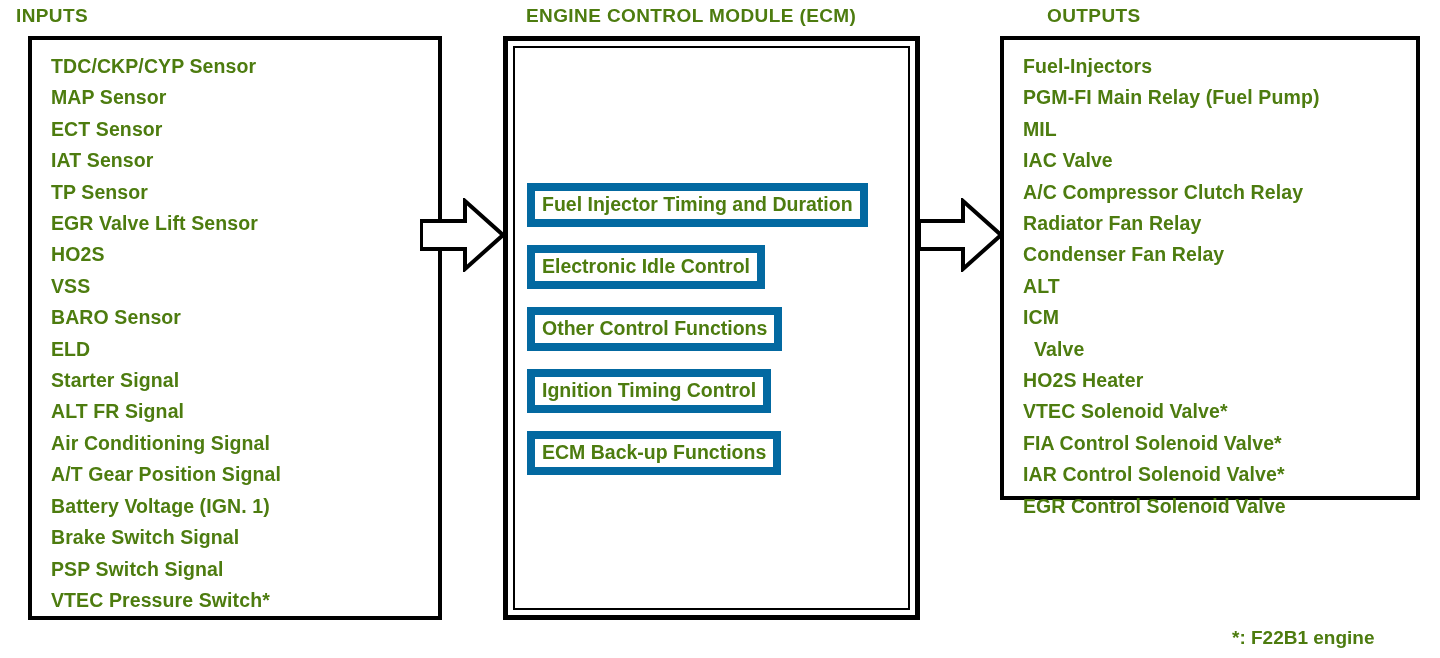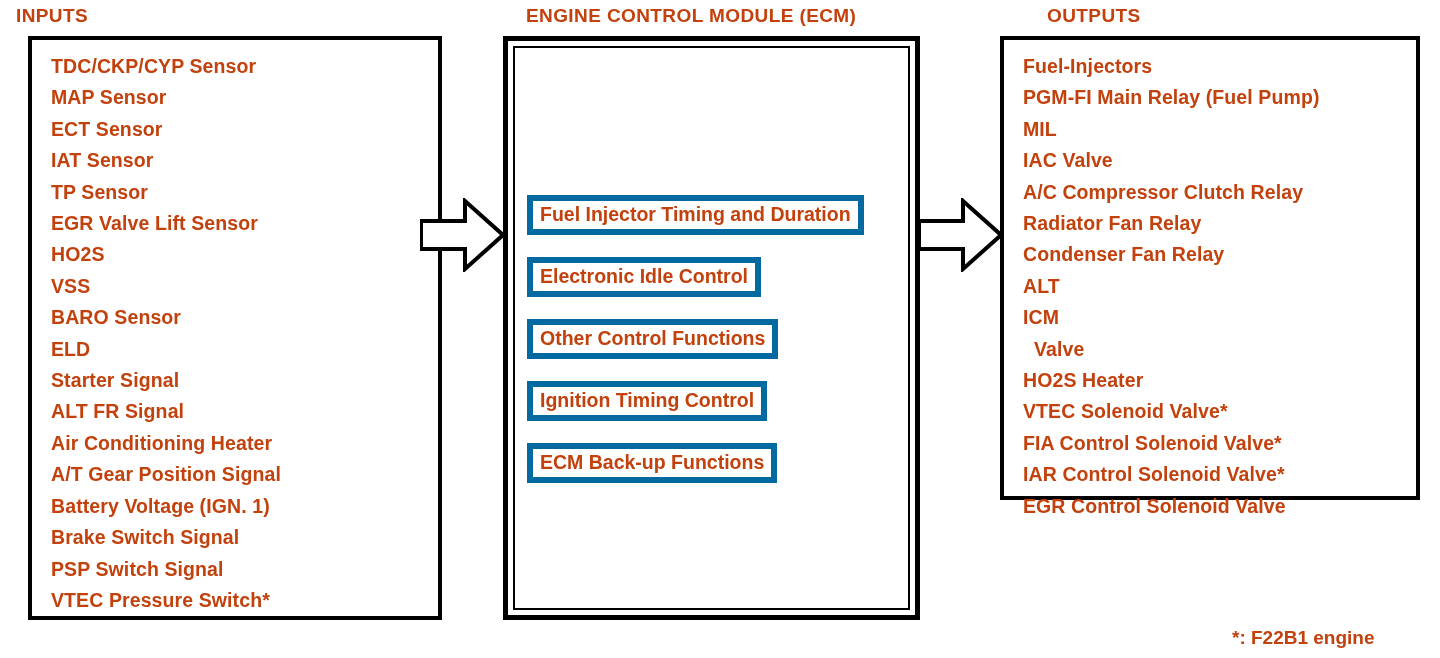--- a/index.html
+++ b/index.html
@@ -7,21 +7,21 @@
     margin: 0;
     padding: 0;
     background: #ffffff;
   }
   #stage {
     position: relative;
     width: 1440px;
     height: 658px;
     background: #ffffff;
     font-family: "Liberation Sans", sans-serif;
-    color: #c2410c;
+    color: #4d7c0f;
     overflow: hidden;
   }
 
   
   .heading {
     position: absolute;
     font-size: 19px;
     font-weight: 700;
     letter-spacing: 0.4px;
     white-space: nowrap;
@@ -80,29 +80,28 @@
   #ecm-functions {
     position: absolute;
     left: 19px;
     top: 142px;
   }
   .func-row {
     height: 62px;
   }
   .func-box {
     display: inline-block;
-    border: 6px solid #0369a1;
+    border: 8px solid #0369a1;
     background: #ffffff;
     padding: 1px 7px 3px 7px;
     font-size: 19.5px;
     font-weight: 700;
     line-height: 24px;
     white-space: nowrap;
     box-sizing: border-box;
-    margin-top: 12px;
   }
 
   
   .block-arrow {
     position: absolute;
     top: 198px;
     width: 85px;
     height: 74px;
   }
   #arrow-in  { left: 420px; }
@@ -134,21 +133,21 @@
         <div class="item">ECT Sensor</div>
         <div class="item">IAT Sensor</div>
         <div class="item">TP Sensor</div>
         <div class="item">EGR Valve Lift Sensor</div>
         <div class="item">HO2S</div>
         <div class="item">VSS</div>
         <div class="item">BARO Sensor</div>
         <div class="item">ELD</div>
         <div class="item">Starter Signal</div>
         <div class="item">ALT FR Signal</div>
-        <div class="item">Air Conditioning Heater</div>
+        <div class="item">Air Conditioning Signal</div>
         <div class="item">A/T Gear Position Signal</div>
         <div class="item">Battery Voltage (IGN. 1)</div>
         <div class="item">Brake Switch Signal</div>
         <div class="item">PSP Switch Signal</div>
         <div class="item">VTEC Pressure Switch*</div>
       </div>
   </div>
 
   <div class="block-arrow" id="arrow-in">
     <svg viewBox="0 0 85 74" preserveAspectRatio="none" aria-hidden="true">

